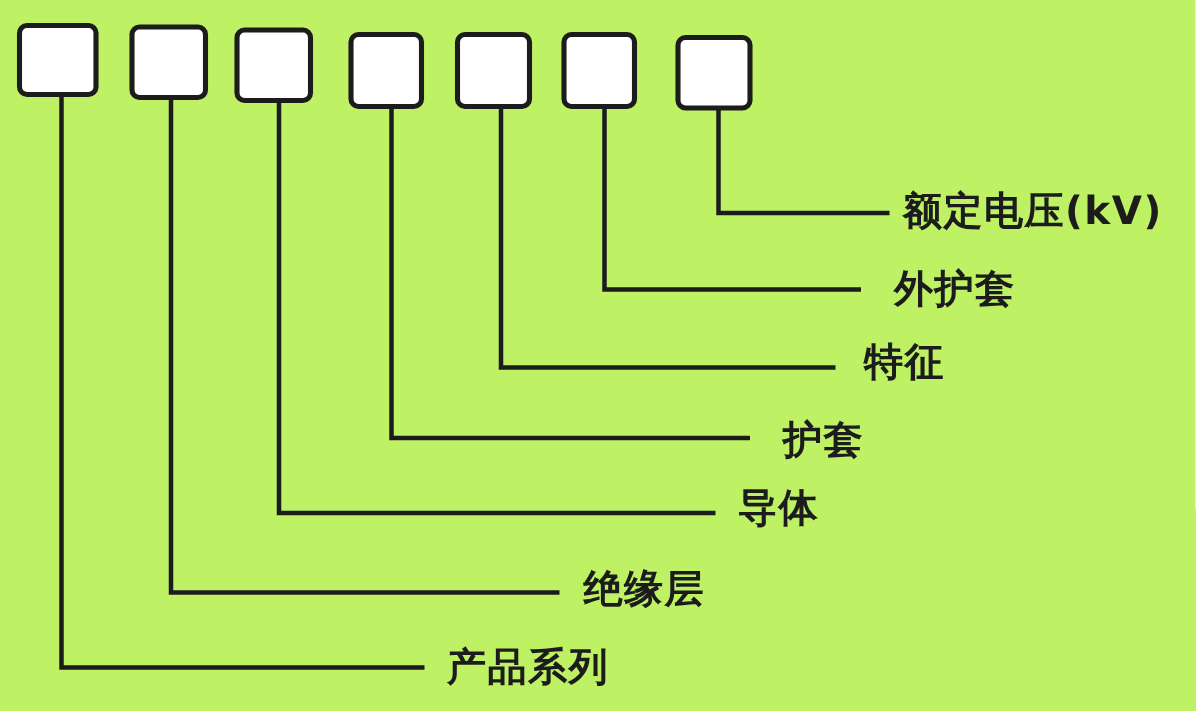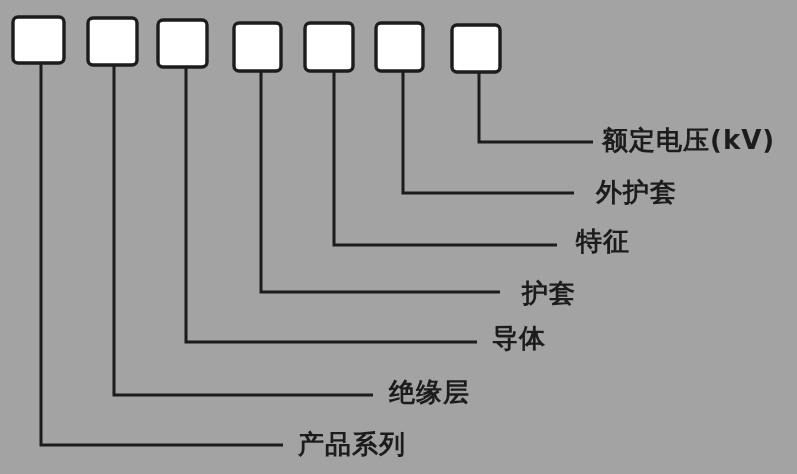--- a/index.html
+++ b/index.html
@@ -4,21 +4,21 @@
 <style>
   html, body {
     margin: 0;
     padding: 0;
     background: #ffffff;
   }
   .stage {
     position: relative;
     width: 797px;
     height: 474px;
-    background: #a3a3a3;
+    background: #bef264;
     overflow: hidden;
     font-family: "DejaVu Sans", "Liberation Sans", sans-serif;
   }
   svg.diagram {
     display: block;
     width: 797px;
     height: 474px;
   }
   rect.code-box {
     fill: #ffffff;

